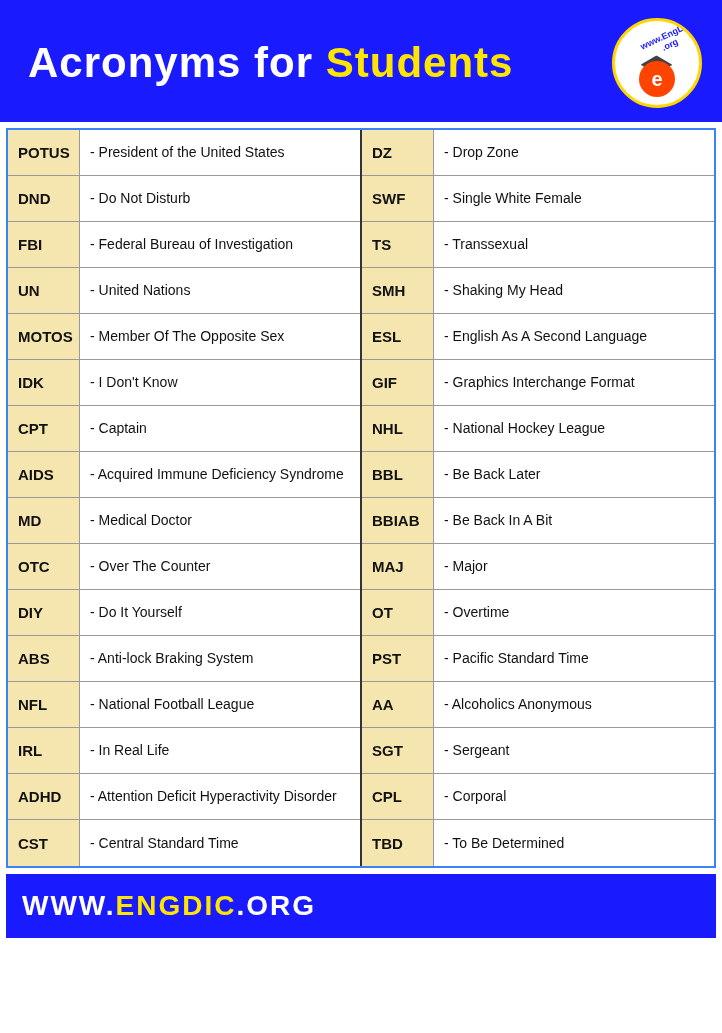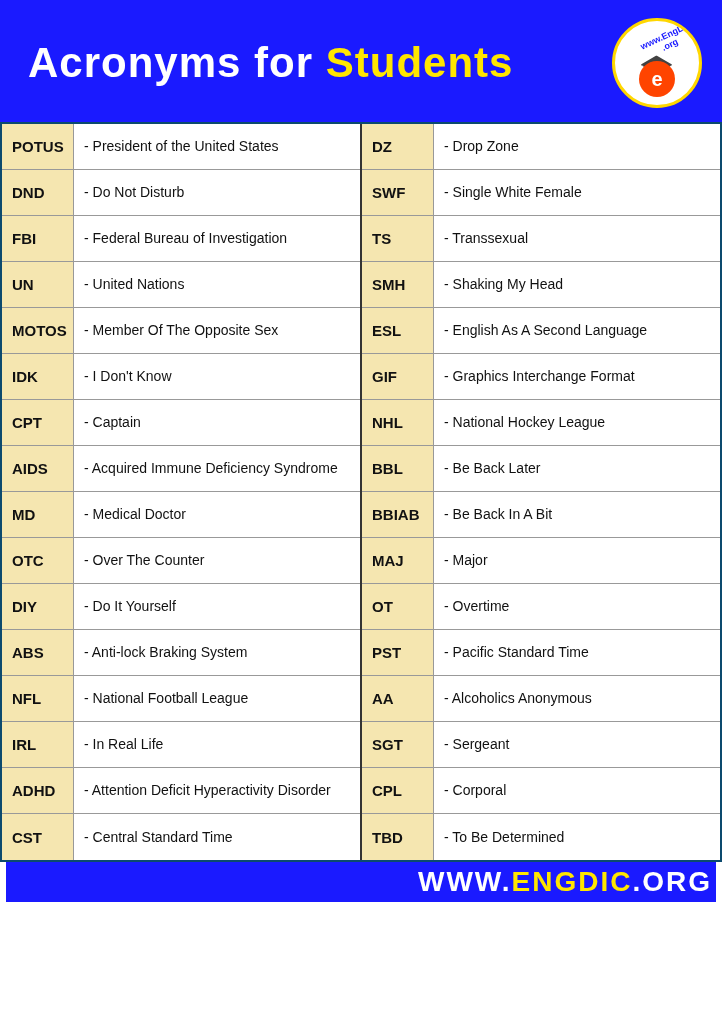--- a/index.html
+++ b/index.html
@@ -67,21 +67,22 @@
       justify-content: center;
       font-size: 20px;
       font-weight: 900;
       position: absolute;
       bottom: 8px;
       left: 50%;
       transform: translateX(-50%);
     }
     .content-area {
       display: flex;
-      border: 2px solid #0c4a6e;
+      border: 2px solid #3b82f6;
+      margin: 6px;
     }
     .col {
       flex: 1;
       border-collapse: collapse;
     }
     .col-left {
       border-right: 2px solid #333;
     }
     .row {
       display: flex;
@@ -108,22 +109,22 @@
       font-size: 14px;
       color: #111;
       padding: 0 10px;
       display: flex;
       align-items: center;
       flex: 1;
       line-height: 1.35;
     }
     .footer {
       background: #1a1aff;
-      padding: 4px;
-      text-align: right;
+      padding: 16px;
+      text-align: left;
       margin: 0 6px 6px 6px;
     }
     .footer-text {
       font-size: 28px;
       font-weight: 900;
       color: #fff;
       letter-spacing: 2px;
     }
     .footer-text span.yellow {
       color: #ffe600;

